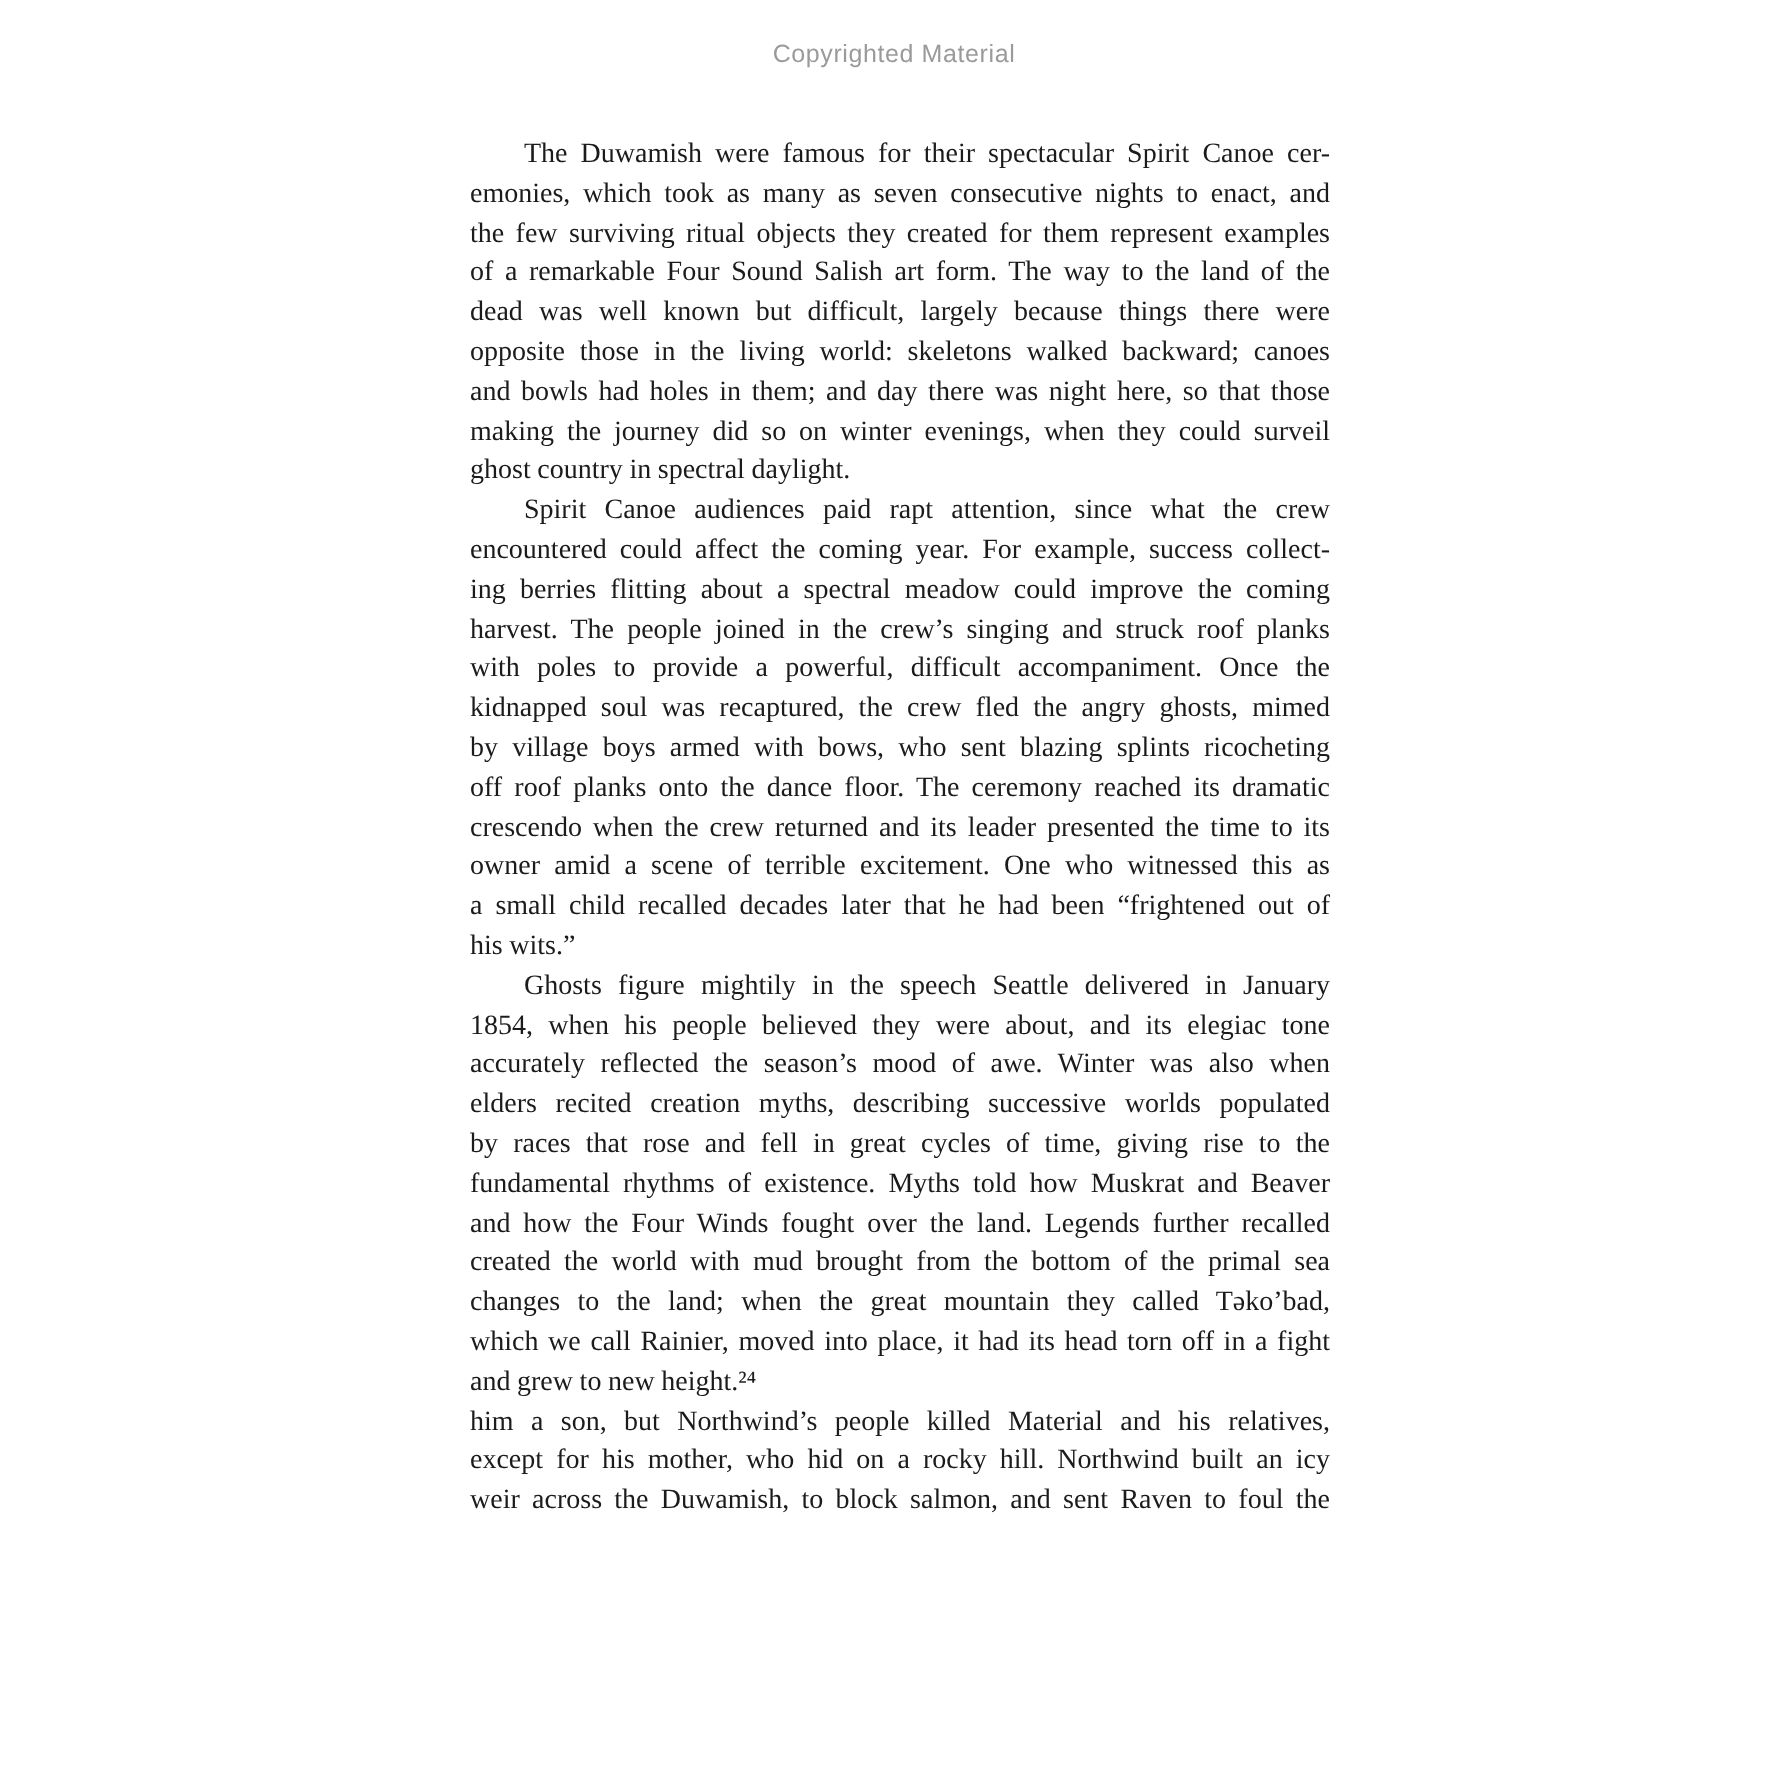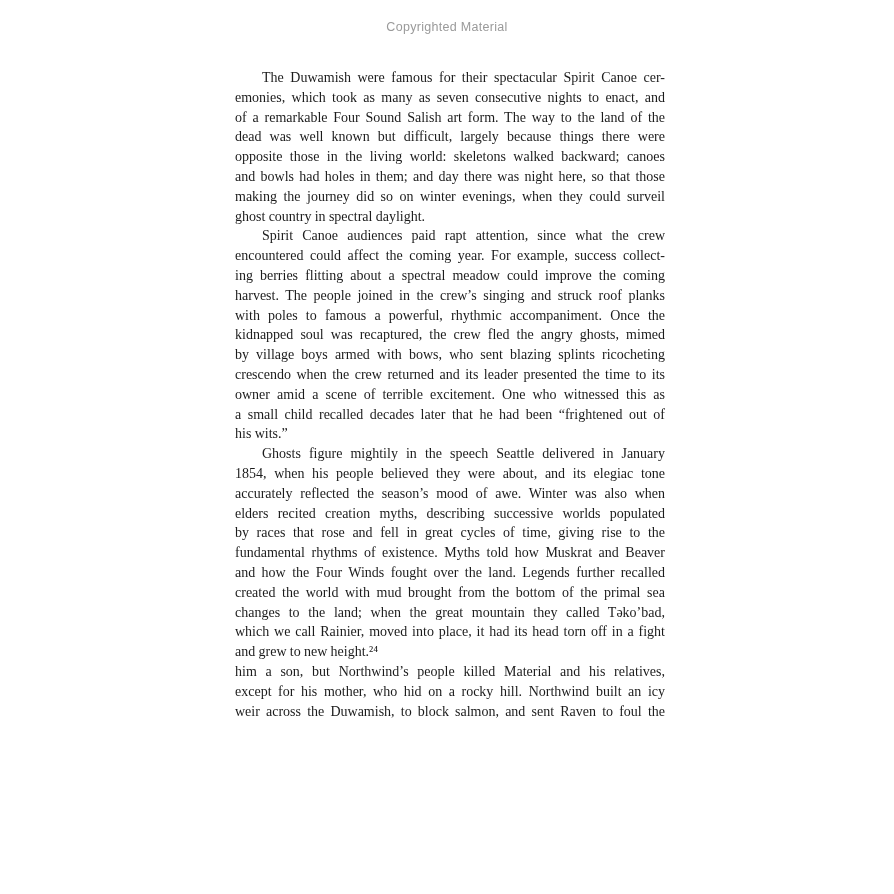--- a/index.html
+++ b/index.html
@@ -75,35 +75,37 @@
 <body>
 
 <div class="page">
 
   <div class="watermark top">Copyrighted Material</div>
 
   <div class="text-block">
       <div>
         <div class="line indent">The Duwamish were famous for their spectacular Spirit Canoe cer-</div>
         <div class="line">emonies, which took as many as seven consecutive nights to enact, and</div>
+        <div class="line">the few surviving ritual objects they created for them represent examples</div>
         <div class="line">of a remarkable Four Sound Salish art form. The way to the land of the</div>
         <div class="line">dead was well known but difficult, largely because things there were</div>
         <div class="line">opposite those in the living world: skeletons walked backward; canoes</div>
         <div class="line">and bowls had holes in them; and day there was night here, so that those</div>
         <div class="line">making the journey did so on winter evenings, when they could surveil</div>
         <div class="line flush">ghost country in spectral daylight.</div>
       </div>
       <div>
         <div class="line indent">Spirit Canoe audiences paid rapt attention, since what the crew</div>
         <div class="line">encountered could affect the coming year. For example, success collect-</div>
         <div class="line">ing berries flitting about a spectral meadow could improve the coming</div>
         <div class="line">harvest. The people joined in the crew’s singing and struck roof planks</div>
-        <div class="line">with poles to famous a powerful, rhythmic accompaniment. Once the</div>
+        <div class="line">with poles to provide a powerful, difficult accompaniment. Once the</div>
         <div class="line">kidnapped soul was recaptured, the crew fled the angry ghosts, mimed</div>
         <div class="line">by village boys armed with bows, who sent blazing splints ricocheting</div>
+        <div class="line">off roof planks onto the dance floor. The ceremony reached its dramatic</div>
         <div class="line">crescendo when the crew returned and its leader presented the time to its</div>
         <div class="line">owner amid a scene of terrible excitement. One who witnessed this as</div>
         <div class="line">a small child recalled decades later that he had been “frightened out of</div>
         <div class="line flush">his wits.”</div>
       </div>
       <div>
         <div class="line indent">Ghosts figure mightily in the speech Seattle delivered in January</div>
         <div class="line">1854, when his people believed they were about, and its elegiac tone</div>
         <div class="line">accurately reflected the season’s mood of awe. Winter was also when</div>
         <div class="line">elders recited creation myths, describing successive worlds populated</div>

